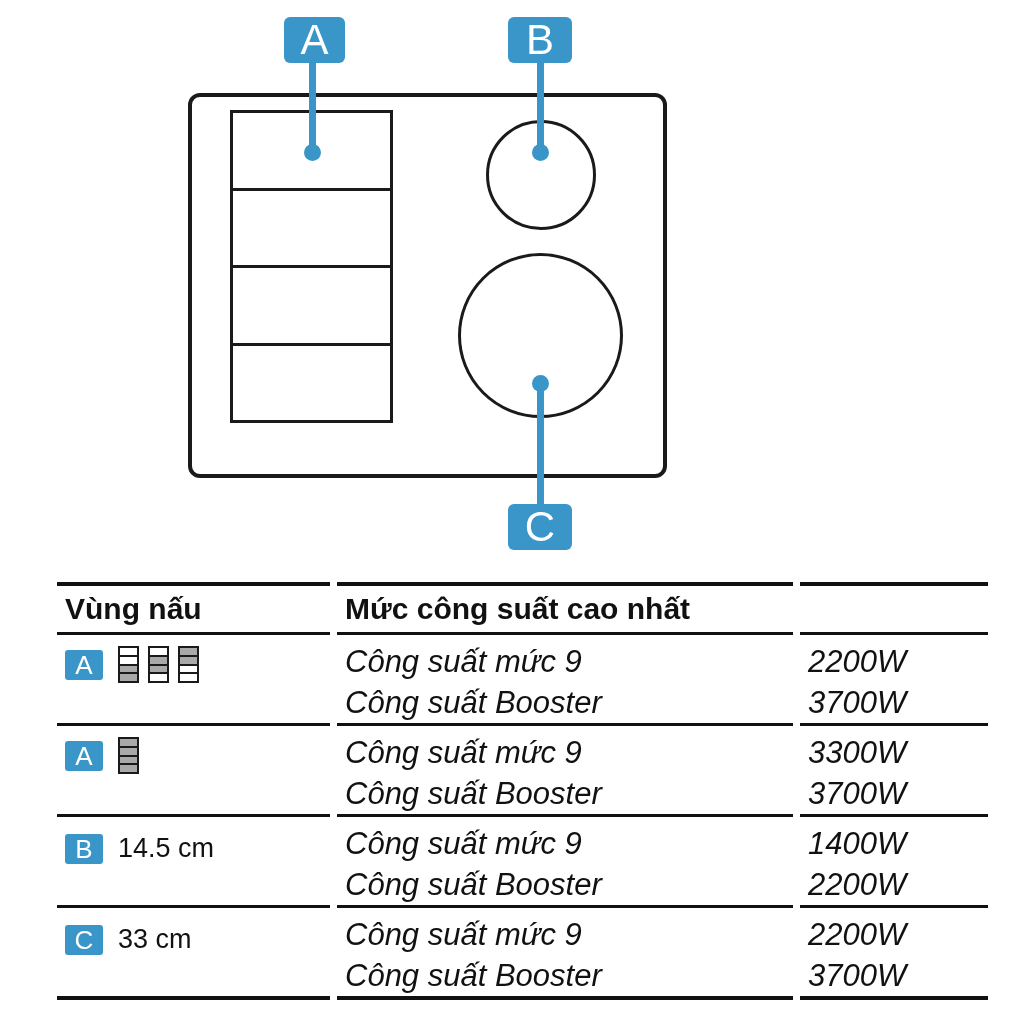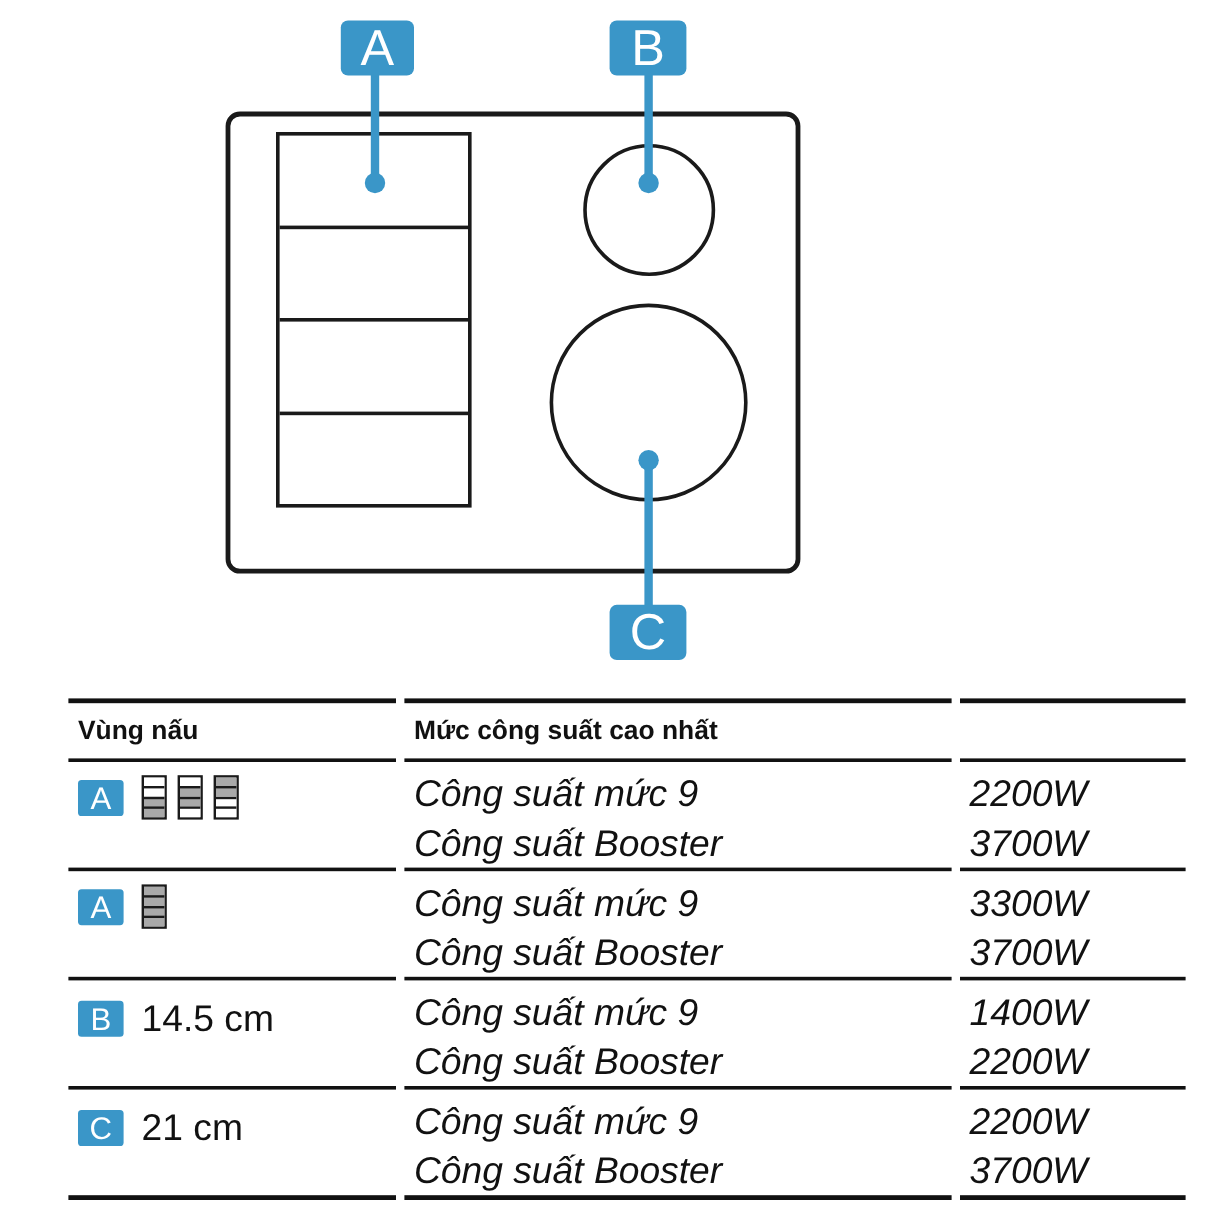--- a/index.html
+++ b/index.html
@@ -23,26 +23,26 @@
   .line-b{left:537px;top:58px;height:94px;}
   .line-c{left:537px;top:384px;height:121px;}
   .callout-dot{position:absolute;width:17px;height:17px;border-radius:50%;background:var(--accent);z-index:3;}
   .dot-a{left:304px;top:144px;}
   .dot-b{left:532px;top:144px;}
   .dot-c{left:532px;top:375px;}
 
   
   table.spec{position:absolute;left:50px;top:582px;width:945px;border-collapse:separate;border-spacing:7px 0;table-layout:fixed;}
   col.c1{width:273px;} col.c2{width:456px;} col.c3{width:188px;}
-  th{border-top:4px solid #111;border-bottom:3px solid #111;height:46px;font-size:22px;font-weight:bold;text-align:left;padding:0 0 0 8px;vertical-align:middle;}
+  th{border-top:4px solid #111;border-bottom:3px solid #111;height:46px;font-size:30px;font-weight:bold;text-align:left;padding:0 0 0 8px;vertical-align:middle;}
   td{border-bottom:3px solid #111;height:89px;vertical-align:top;padding:6px 0 0 8px;font-size:31px;line-height:41px;box-sizing:border-box;}
   tr.last td{border-bottom:4px solid #111;}
   .zone-cell{display:flex;align-items:center;gap:9px;padding-top:5px;}
   .zone-badge{width:38px;height:30px;border-radius:3px;background:var(--accent);color:#fff;font-size:26px;line-height:30px;text-align:center;flex:0 0 auto;}
-  .zone-size{font-size:31px;padding-left:6px;}
+  .zone-size{font-size:27px;padding-left:6px;}
   .zone-icons{display:flex;gap:9px;margin-left:6px;}
   .zicon{width:21px;height:37px;border:2px solid #1a1a1a;box-sizing:border-box;display:flex;flex-direction:column;background:#fff;}
   .zicon .band{flex:1;}
   .zicon .band + .band{border-top:2px solid #1a1a1a;}
   .zicon .band.g{background:#a9a9a9;}
   .zicon .band.w{background:#fff;}
   .val{display:block;font-style:italic;}
 </style>
 </head>
 <body>
@@ -160,21 +160,21 @@
     <td>
       <span class="val">1400W</span>
       <span class="val">2200W</span>
     </td>
   </tr>
 
   <tr class="last">
     <td>
       <div class="zone-cell">
         <div class="zone-badge">C</div>
-        <span class="zone-size">21 cm</span>
+        <span class="zone-size">33 cm</span>
       </div>
     </td>
     <td>
       <span class="val">Công suất mức 9</span>
       <span class="val">Công suất Booster</span>
     </td>
     <td>
       <span class="val">2200W</span>
       <span class="val">3700W</span>
     </td>

